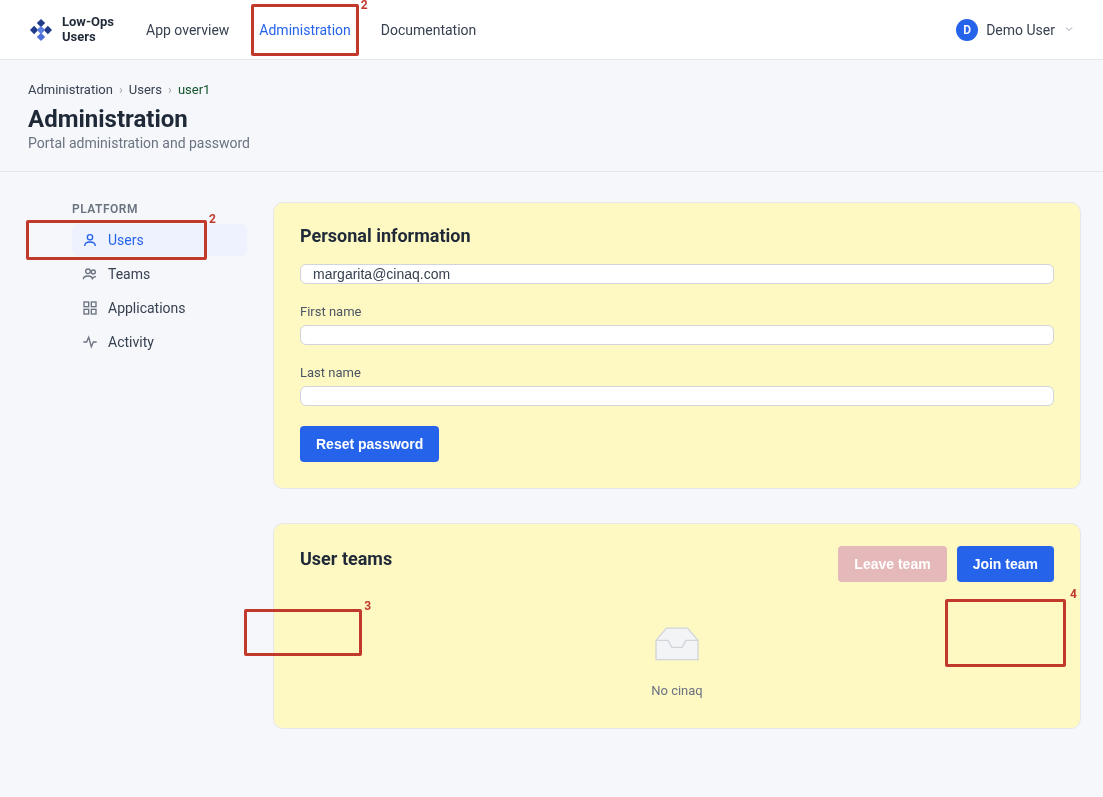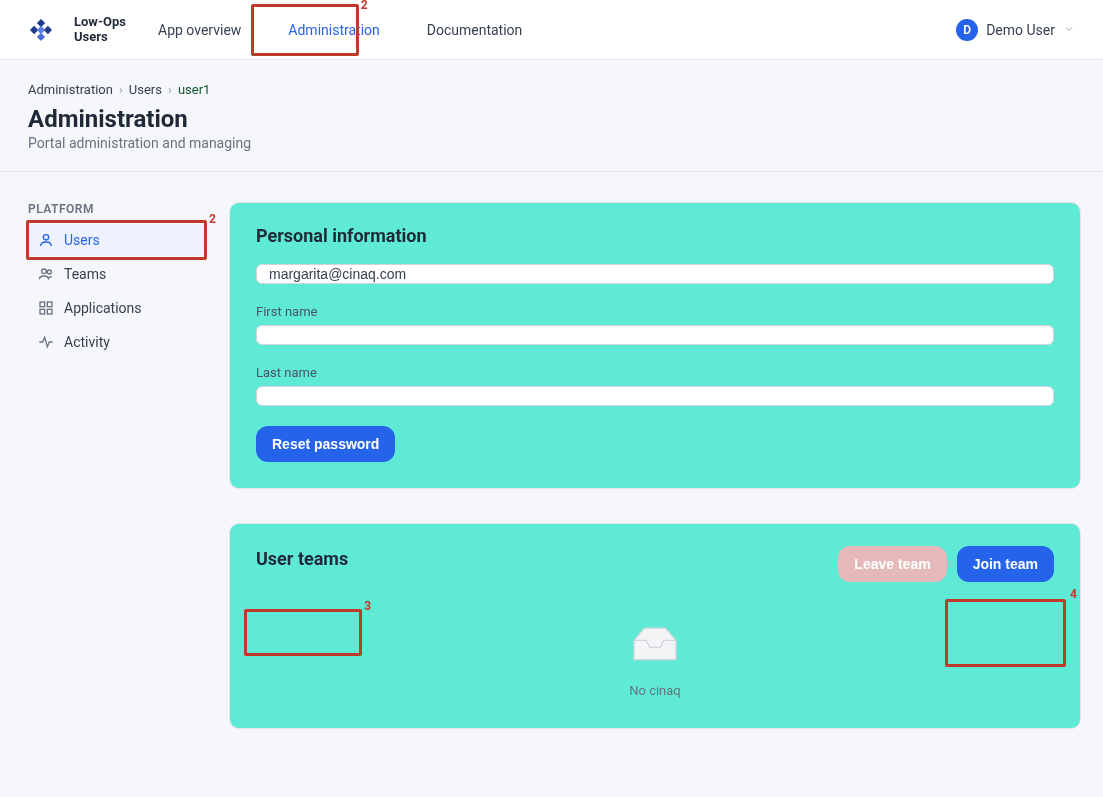--- a/index.html
+++ b/index.html
@@ -11,24 +11,24 @@
   }
   
   .topbar {
     background: #fff;
     height: 60px;
     display: flex;
     align-items: center;
     padding: 0 28px;
     border-bottom: 1px solid #e5e7eb;
   }
-  .logo-wrap { display: flex; align-items: center; gap: 20px; margin-right: 30px; }
+  .logo-wrap { display: flex; align-items: center; gap: 8px; margin-right: 30px; }
   .logo-wrap svg { width: 26px; height: 26px; }
   .logo-text { font-weight: 700; font-size: 13px; line-height: 1.1; color:#1f2937; }
-  .nav { display: flex; align-items: center; gap: 43px; }
+  .nav { display: flex; align-items: center; gap: 26px; }
   .nav-item { color: #374151; font-size: 14px; cursor: pointer; padding: 6px 2px; }
   .nav-item.active { color: #2563eb; }
   .spacer { flex: 1; }
   .user-chip { display: flex; align-items: center; gap: 8px; cursor: pointer; }
   .user-avatar {
     width: 22px; height: 22px; border-radius: 50%;
     background: #2563eb; color: #fff;
     display: flex; align-items: center; justify-content: center;
     font-size: 12px; font-weight: 600;
   }
@@ -50,48 +50,48 @@
   }
   .breadcrumb { color: #6b7280; font-size: 13px; display:flex; align-items:center; gap:6px; margin-bottom: 8px;}
   .breadcrumb .crumb { color:#374151; cursor:pointer; }
   .breadcrumb .crumb.current { color:#14532d; }
   .breadcrumb .sep { color:#9ca3af; }
   .page-title { font-size: 24px; font-weight: 700; color:#1f2937; margin-bottom: 2px; }
   .page-sub { color:#6b7280; font-size: 14px; }
 
   
   .body-wrap { display:flex; gap: 26px; padding: 30px 22px 30px 28px; align-items: flex-start; }
-  .sidebar { width: 175px; }
+  .sidebar { width: 175px; margin-left: 44px; }
   .section-label { color:#6b7280; font-size:12px; font-weight:600; letter-spacing:.5px; margin-bottom:8px;}
   .side-item {
     display:flex; align-items:center; gap:10px;
     padding: 8px 10px; border-radius:6px; cursor:pointer;
     color:#374151; font-size:14px;
     margin-bottom: 2px;
   }
   .side-item svg { width:16px; height:16px; stroke:#6b7280; }
   .side-item.active { background:#eef2ff; color:#2563eb; }
   .side-item.active svg { stroke:#2563eb; }
 
   .main { flex:1; display:flex; flex-direction:column; gap: 34px; }
 
   .card {
-    background:#5eead4; border:1px solid #e5e7eb; border-radius:10px;
+    background:#fef9c3; border:1px solid #e5e7eb; border-radius:10px;
     padding: 22px 26px 26px;
   }
   .card-title { font-size:18px; font-weight:700; color:#1f2937; margin-bottom: 18px; }
   .form-label { font-size:13px; color:#4b5563; margin-bottom:6px; display:block; }
   .form-group { margin-bottom: 20px; }
   .form-input {
     width:100%; height:20px; border:1px solid #d1d5db; border-radius:6px;
     padding: 0 12px; font-size:14px; color:#374151; background:#fff;
   }
   .btn {
     display:inline-flex; align-items:center; justify-content:center;
-    height:36px; padding:0 16px; border-radius:12px; border:none;
+    height:36px; padding:0 16px; border-radius:4px; border:none;
     font-size:14px; font-weight:600; cursor:pointer;
   }
   .btn-primary { background:#2563eb; color:#fff; }
   .btn-muted { background:#e5b9b9; color:#fff; cursor:not-allowed; }
 
   
   .teams-head { display:flex; align-items:center; justify-content:space-between; margin-bottom: 28px; }
   .teams-head .actions { display:flex; gap:10px; }
 
   .empty-state { text-align:center; padding: 10px 0 4px; }
@@ -140,21 +140,21 @@
 
 <div class="page-head">
   <div class="breadcrumb">
     <span class="crumb">Administration</span>
     <span class="sep">›</span>
     <span class="crumb">Users</span>
     <span class="sep">›</span>
     <span class="crumb current">user1</span>
   </div>
   <div class="page-title">Administration</div>
-  <div class="page-sub">Portal administration and managing</div>
+  <div class="page-sub">Portal administration and password</div>
 </div>
 
 <div class="body-wrap">
   <div class="sidebar">
     <div class="section-label">PLATFORM</div>
 
     <div class="side-item active" id="side-users">
       <svg viewBox="0 0 24 24" fill="none" stroke-width="2">
           <circle cx="12" cy="8" r="4"></circle>
           <path d="M4 21c0-4 4-6 8-6s8 2 8 6"></path>

